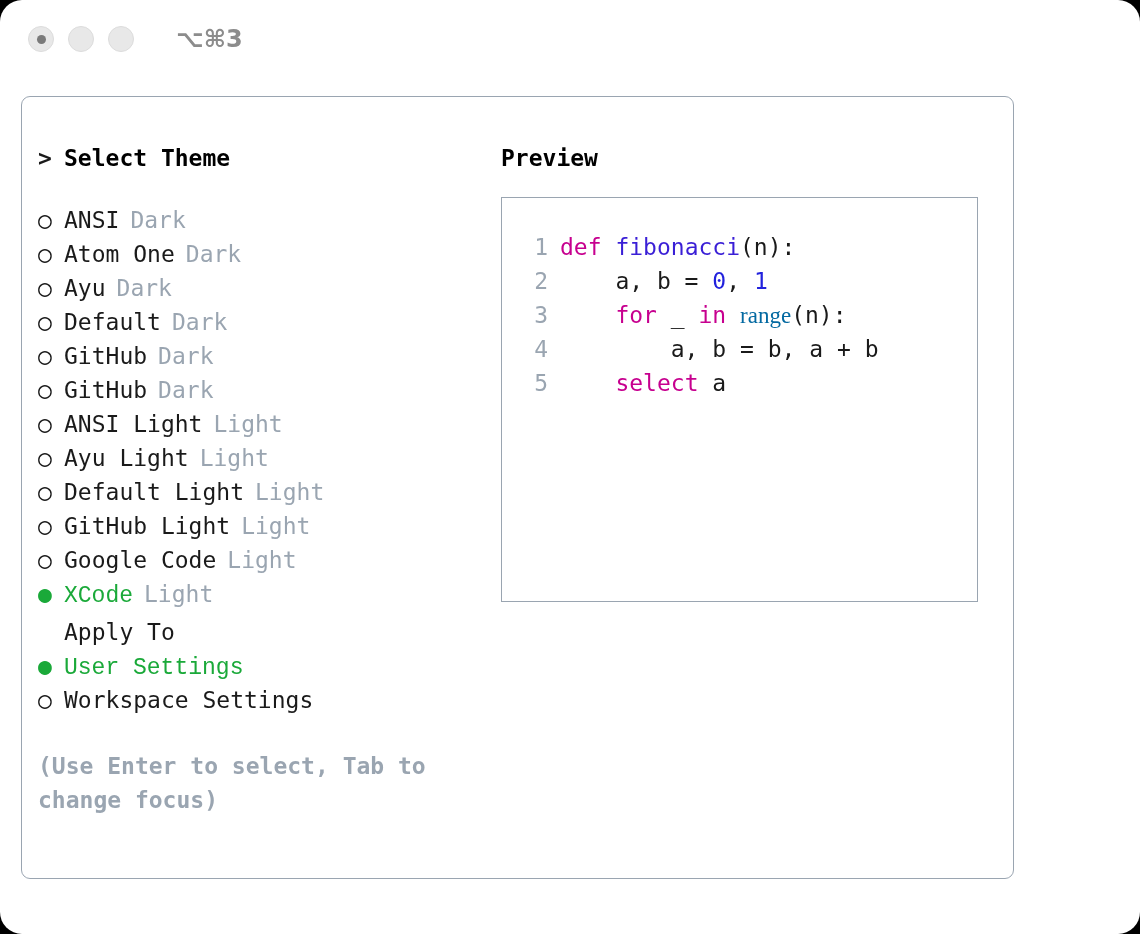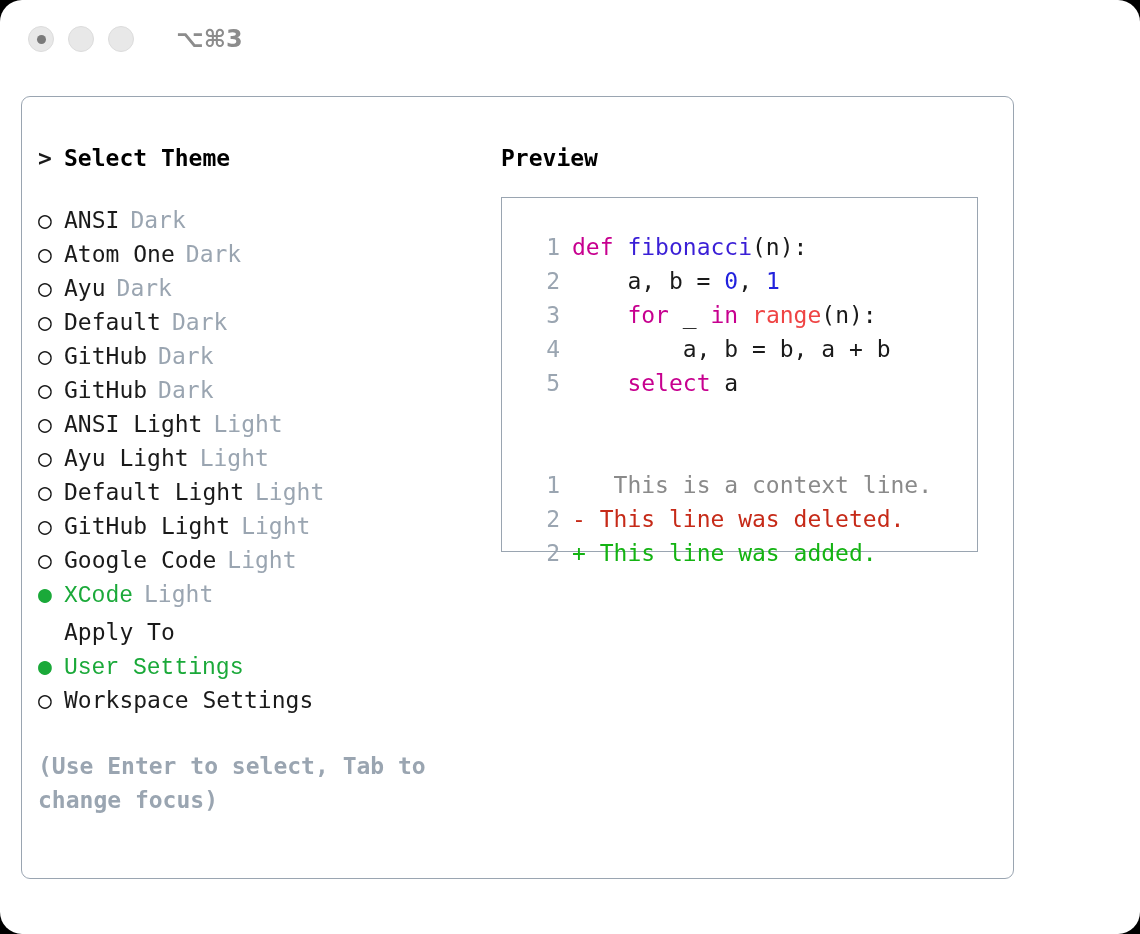--- a/index.html
+++ b/index.html
@@ -155,44 +155,44 @@
   #preview-title {
     font-size: 23px;
     font-weight: bold;
     color: #000000;
     line-height: 34px;
     height: 34px;
   }
   #preview-box {
     margin-top: 22px;
     width: 477px;
-    height: 355px;
+    height: 405px;
     border: 1.5px solid #9aa5b1;
     box-sizing: border-box;
     background: #ffffff;
-    padding: 32px 0 0 32px;
+    padding: 32px 0 0 20px;
   }
 
   .code-line {
     height: 34px;
     line-height: 34px;
     font-size: 23px;
     white-space: pre;
     color: #1a1a1a;
   }
   .lnum {
     display: inline-block;
     width: 26px;
     text-align: right;
     color: #9aa5b1;
     margin-right: 12px;
   }
   .kw   { color: #c7008f; }
   .fn   { color: #3a1fd6; }
-  .bi   { color: #ef4444; }
+  .bi   { color: #0369a1; font-family: Liberation Serif, serif; }
   .num  { color: #2222dd; }
   .plain{ color: #1a1a1a; }
 
   .diff-ctx  { color: #8a8a8a; }
   .diff-del  { color: #c62a18; }
   .diff-add  { color: #13b312; }
   .blank-line { height: 34px; }
 </style>
 </head>
 <body>
@@ -307,23 +307,18 @@
         <div id="preview-box">
           <div id="code-block">
               <div class="code-line"><span class="lnum">1</span><span class="kw">def </span><span class="fn">fibonacci</span><span class="plain">(n):</span></div>
               <div class="code-line"><span class="lnum">2</span><span class="plain">    a, b = </span><span class="num">0</span><span class="plain">, </span><span class="num">1</span></div>
               <div class="code-line"><span class="lnum">3</span><span class="plain">    </span><span class="kw">for</span><span class="plain"> _ </span><span class="kw">in</span><span class="plain"> </span><span class="bi">range</span><span class="plain">(n):</span></div>
               <div class="code-line"><span class="lnum">4</span><span class="plain">        a, b = b, a + b</span></div>
               <div class="code-line"><span class="lnum">5</span><span class="plain">    </span><span class="kw">select</span><span class="plain"> a</span></div>
             </div>
           <div class="blank-line"></div>
           <div class="blank-line"></div>
-          <div id="diff-block">
-              <div class="code-line"><span class="lnum">1</span><span class="diff-ctx"> </span><span class="diff-ctx">  This is a context line.</span></div>
-              <div class="code-line"><span class="lnum">2</span><span class="diff-del">-</span><span class="diff-del"> This line was deleted.</span></div>
-              <div class="code-line"><span class="lnum">2</span><span class="diff-add">+</span><span class="diff-add"> This line was added.</span></div>
-            </div>
         </div>
       </div>
 
     </div>
   </div>
 </div>
 
 </body></html>

